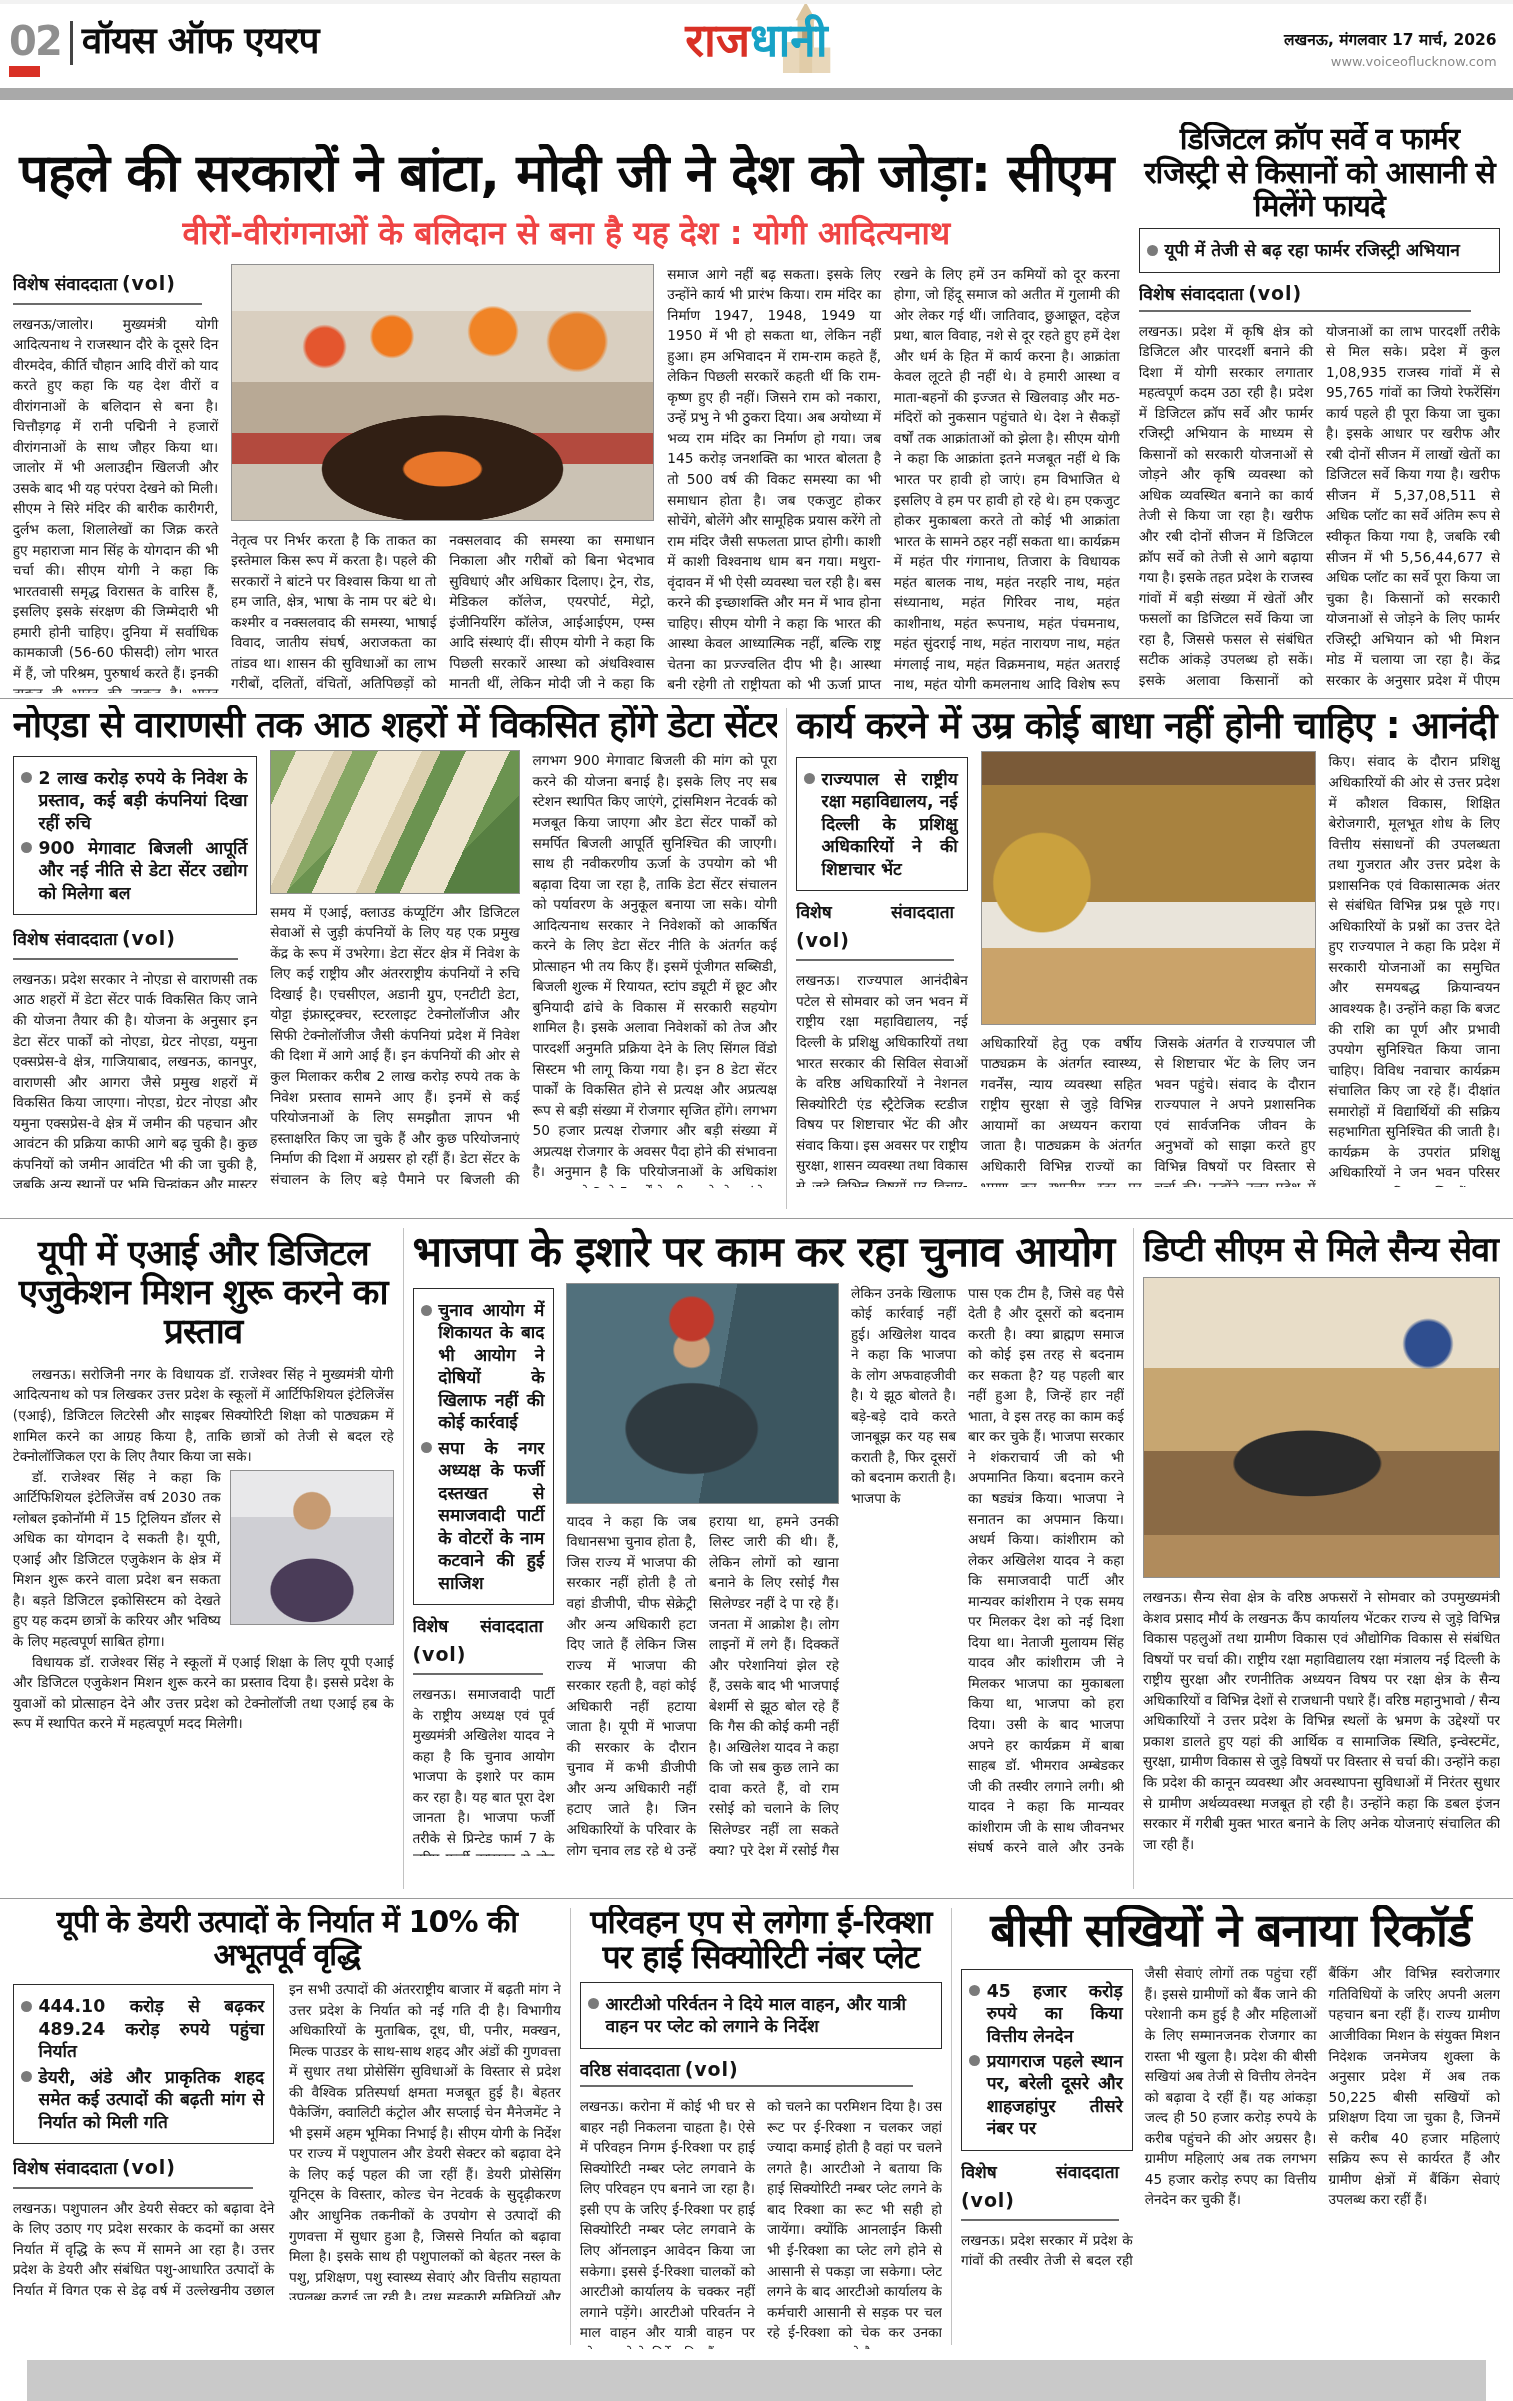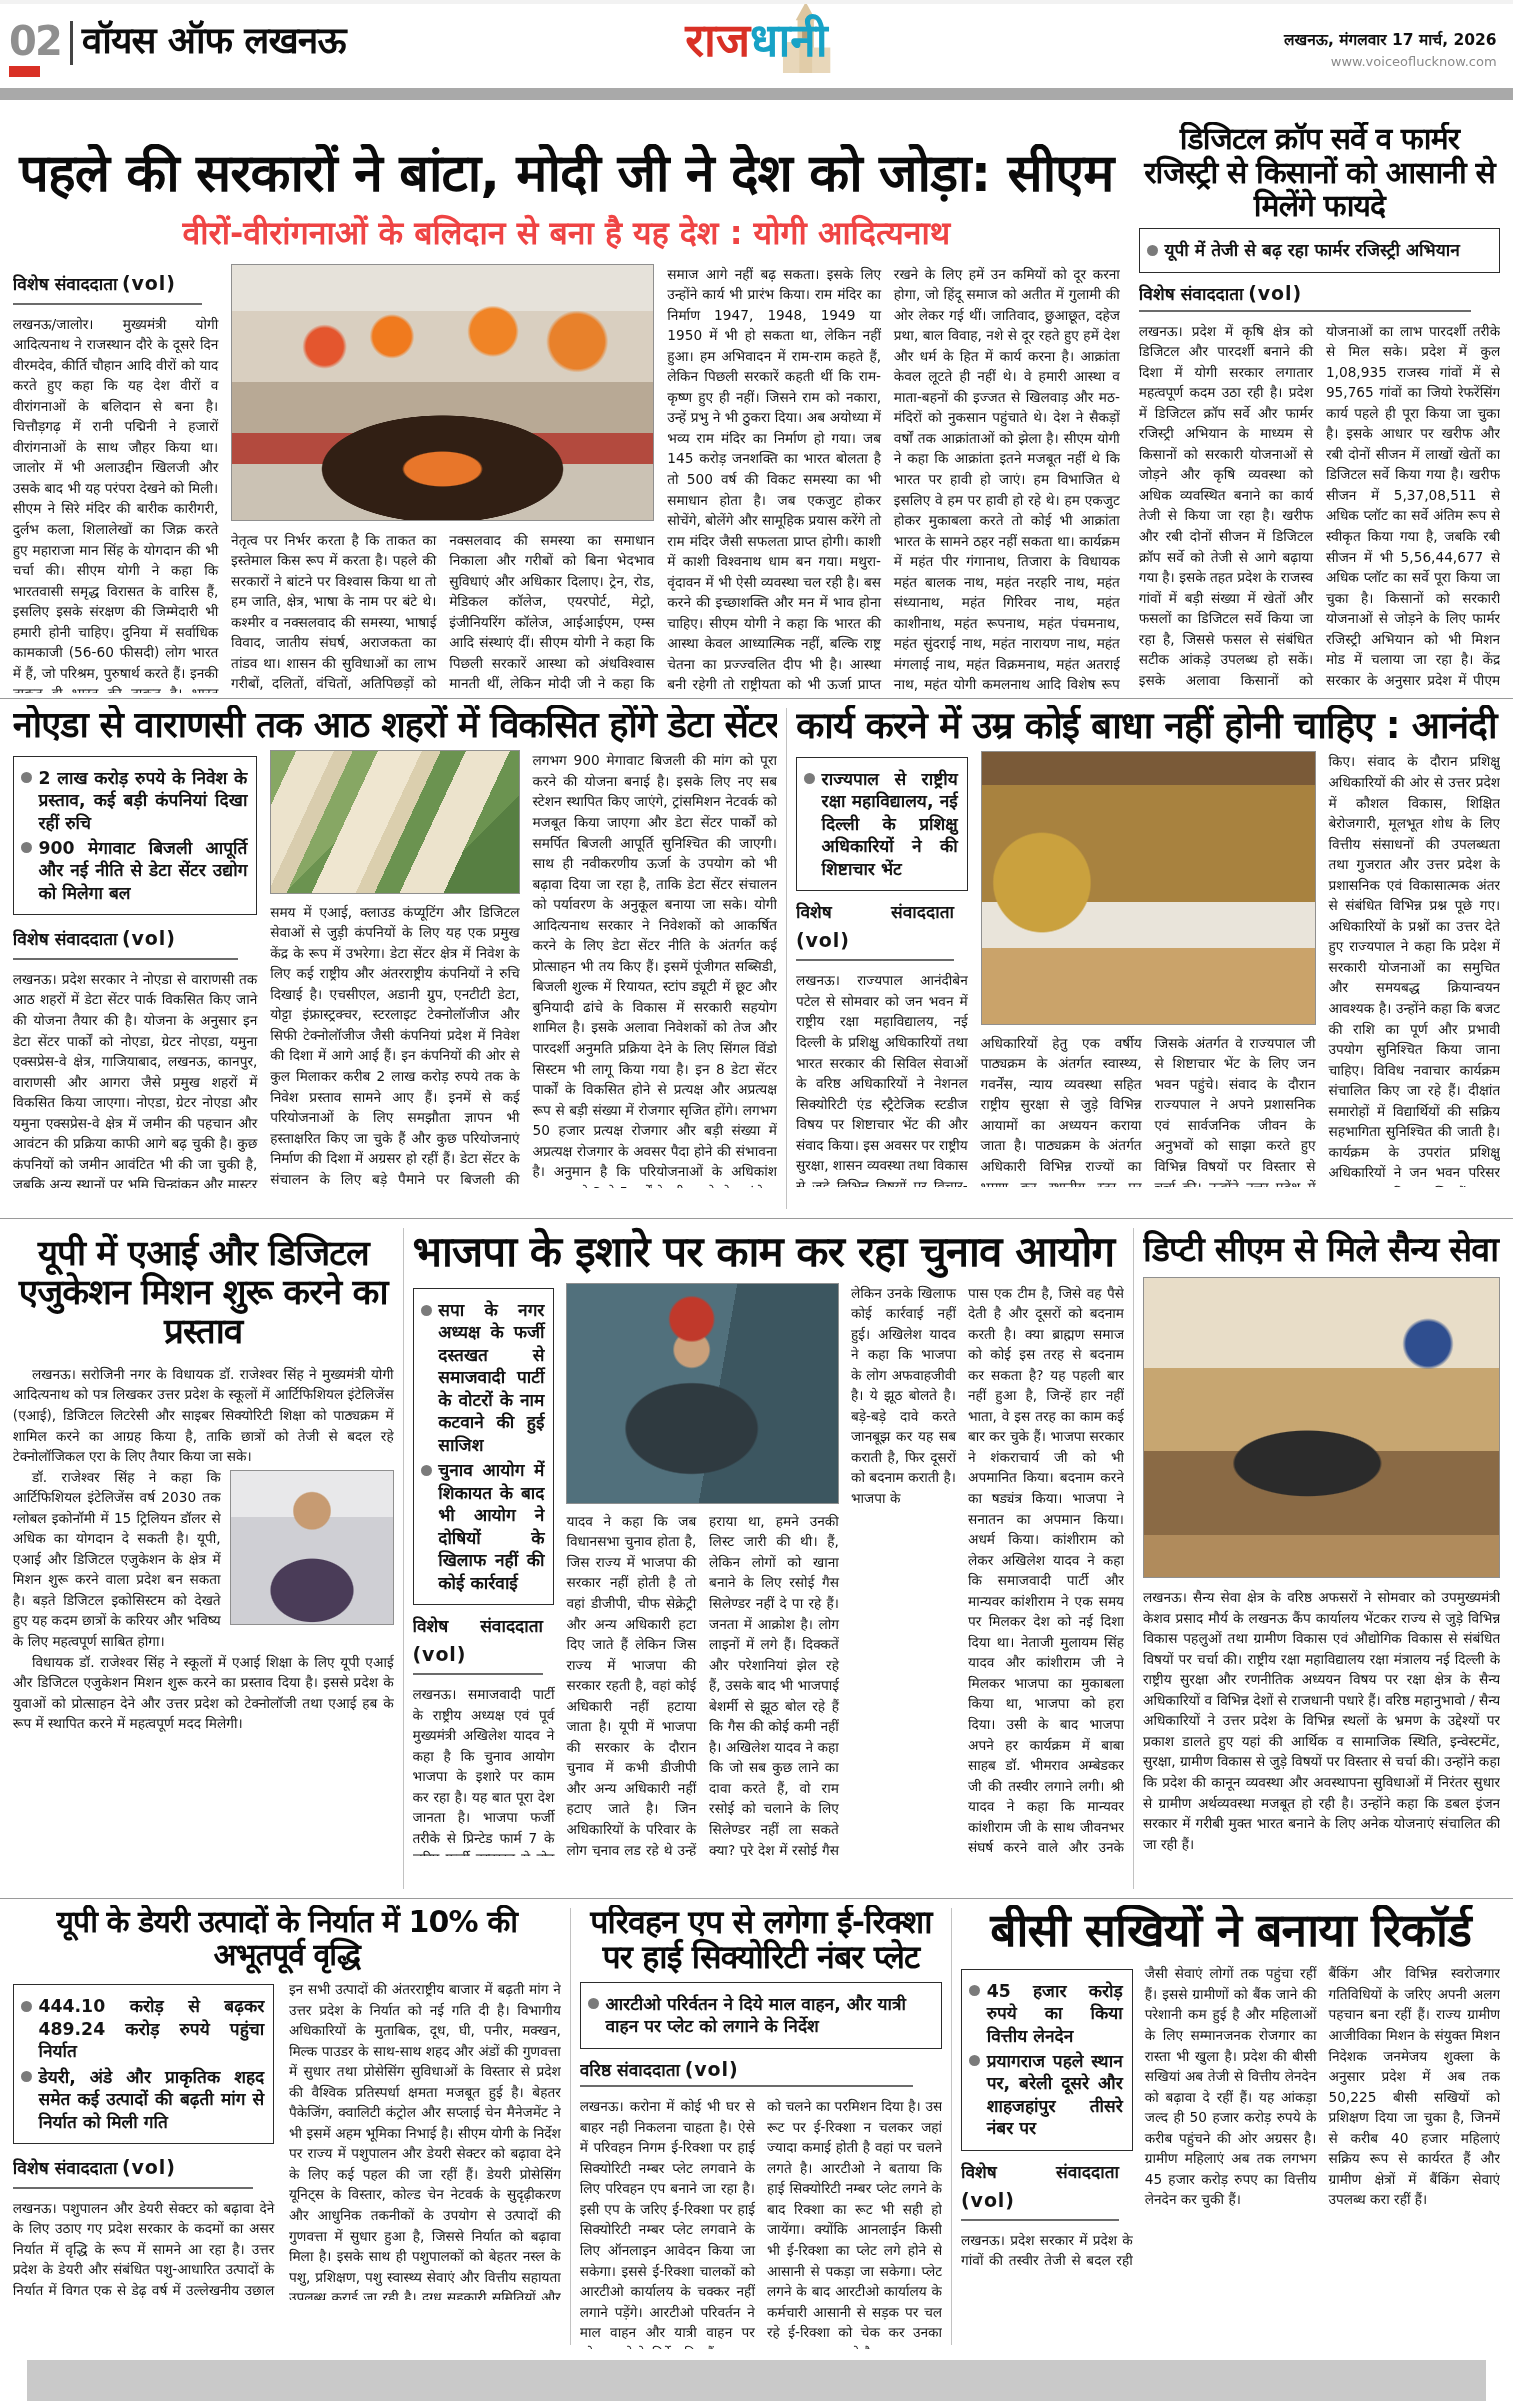--- a/index.html
+++ b/index.html
@@ -121,21 +121,21 @@
 
 <div id="page">
 
   <div class="masthead">
     <div class="mh-left">
       <div>
         <div class="page-no">02</div>
         <div class="red-mark"></div>
       </div>
       <div class="mh-bar"></div>
-      <div class="paper-name">वॉयस ऑफ लखनऊ</div>
+      <div class="paper-name">वॉयस ऑफ एयरप</div>
     </div>
     <div class="logo">
       <svg width="64" height="71" viewBox="0 0 70 78">
         <rect x="26" y="18" width="18" height="60" fill="#dcc49a"></rect>
         <polygon points="35,0 24,20 46,20" fill="#d6bd90"></polygon>
         <rect x="10" y="44" width="18" height="34" fill="#e4d1ae"></rect>
         <rect x="42" y="50" width="20" height="28" fill="#e4d1ae"></rect>
         <rect x="31" y="30" width="8" height="10" fill="#a98d5f"></rect>
       </svg>
       <span class="logo-word"><span class="logo-p1">राज</span><span class="logo-p2">धानी</span></span>
@@ -237,25 +237,25 @@
       </div>
     </div>
     <div class="vrule"></div>
     <div class="article akhilesh">
       <h1 class="headline">भाजपा के इशारे पर काम कर रहा चुनाव आयोग : अखिलेश</h1>
       <div class="ak-body">
         <div class="bodytext">
           <div class="kicker-box">
             <div class="kicker">
                 <span class="dot"></span>
+                <span>चुनाव आयोग में शिकायत के बाद भी आयोग ने दोषियों के खिलाफ नहीं की कोई कार्रवाई</span>
+              </div>
+            <div class="kicker">
+                <span class="dot"></span>
                 <span>सपा के नगर अध्यक्ष के फर्जी दस्तखत से समाजवादी पार्टी के वोटरों के नाम कटवाने की हुई साजिश</span>
-              </div>
-            <div class="kicker">
-                <span class="dot"></span>
-                <span>चुनाव आयोग में शिकायत के बाद भी आयोग ने दोषियों के खिलाफ नहीं की कोई कार्रवाई</span>
               </div>
           </div>
           <div class="byline"><span class="nm">विशेष संवाददाता</span> <span class="vol">(vol)</span></div>
           <span>लखनऊ। समाजवादी पार्टी के राष्ट्रीय अध्यक्ष एवं पूर्व मुख्यमंत्री अखिलेश यादव ने कहा है कि चुनाव आयोग भाजपा के इशारे पर काम कर रहा है। यह बात पूरा देश जानता है। भाजपा फर्जी तरीके से प्रिन्टेड फार्म 7 के जरिए फर्जी दस्तखत से वोट कटवा रही थी। समाजवादी पार्टी के नगर अध्यक्ष के फर्जी दस्तखत से समाजवादी पार्टी के वोटरों का नाम कटवाने की साजिश हुई। समाजवादी पार्टी ने चुनाव आयोग में इसकी शिकायत की लेकिन आयोग ने दोषियों के खिलाफ कोई कार्रवाई नहीं की। सोमवार को संसद परिसर में मीडिया से बात करते हुए अखिलेश</span>
         </div>
         <div>
           <div class="photo photo-ak"></div>
           <div class="bodytext twocol">यादव ने कहा कि जब विधानसभा चुनाव होता है, जिस राज्य में भाजपा की सरकार नहीं होती है तो वहां डीजीपी, चीफ सेक्रेट्री और अन्य अधिकारी हटा दिए जाते हैं लेकिन जिस राज्य में भाजपा की सरकार रहती है, वहां कोई अधिकारी नहीं हटाया जाता है। यूपी में भाजपा की सरकार के दौरान चुनाव में कभी डीजीपी और अन्य अधिकारी नहीं हटाए जाते है। जिन अधिकारियों के परिवार के लोग चुनाव लड़ रहे थे उन्हें भी नहीं हटाया था। अखिलेश यादव ने कहा कि समाजवादी पार्टी ने अयोध्या में उपचुनाव के दौरान जिन अधिकारियों ने समाजवादी पार्टी को चुनाव हराया था, हमने उनकी लिस्ट जारी की थी। हैं, लेकिन लोगों को खाना बनाने के लिए रसोई गैस सिलेण्डर नहीं दे पा रहे हैं। जनता में आक्रोश है। लोग लाइनों में लगे हैं। दिक्कतें और परेशानियां झेल रहे हैं, उसके बाद भी भाजपाई बेशर्मी से झूठ बोल रहे हैं कि गैस की कोई कमी नहीं है। अखिलेश यादव ने कहा कि जो सब कुछ लाने का दावा करते हैं, वो राम रसोई को चलाने के लिए सिलेण्डर नहीं ला सकते क्या? पूरे देश में रसोई गैस संकट के लिए भाजपा जिम्मेदार है। पुलिस भर्ती में आए विवादित सवाल को लेकर श्री अखिलेश यादव ने कहा कि भाजपा</div>
         </div>
         <div class="bodytext">लेकिन उनके खिलाफ कोई कार्रवाई नहीं हुई। अखिलेश यादव ने कहा कि भाजपा के लोग अफवाहजीवी है। ये झूठ बोलते है। बड़े-बड़े दावे करते जानबूझ कर यह सब कराती है, फिर दूसरों को बदनाम कराती है। भाजपा के</div>

